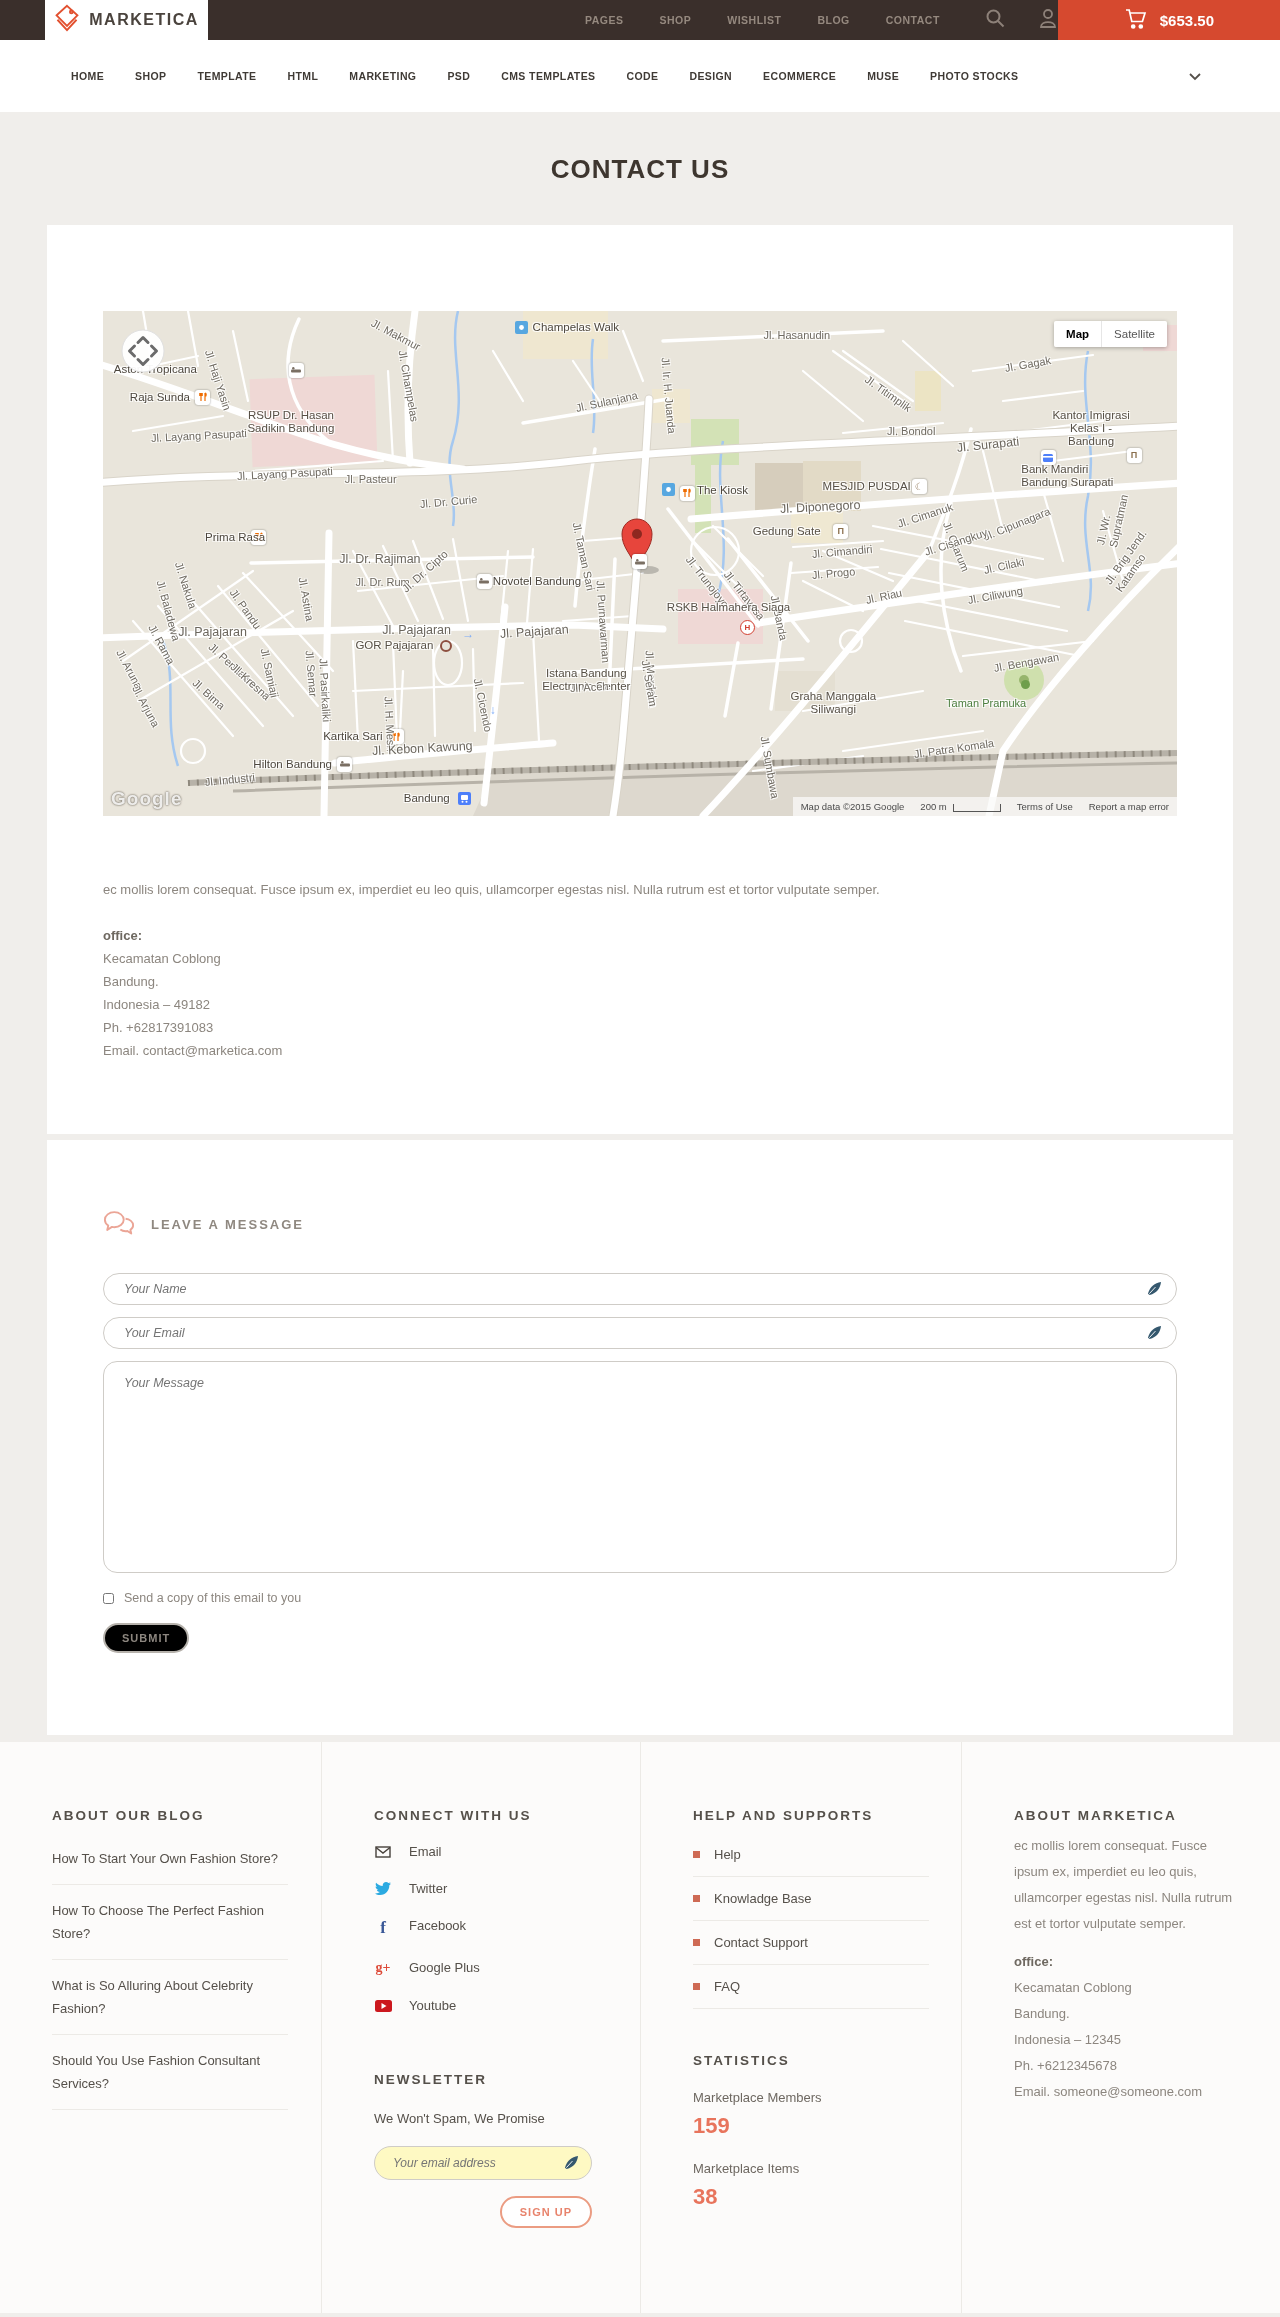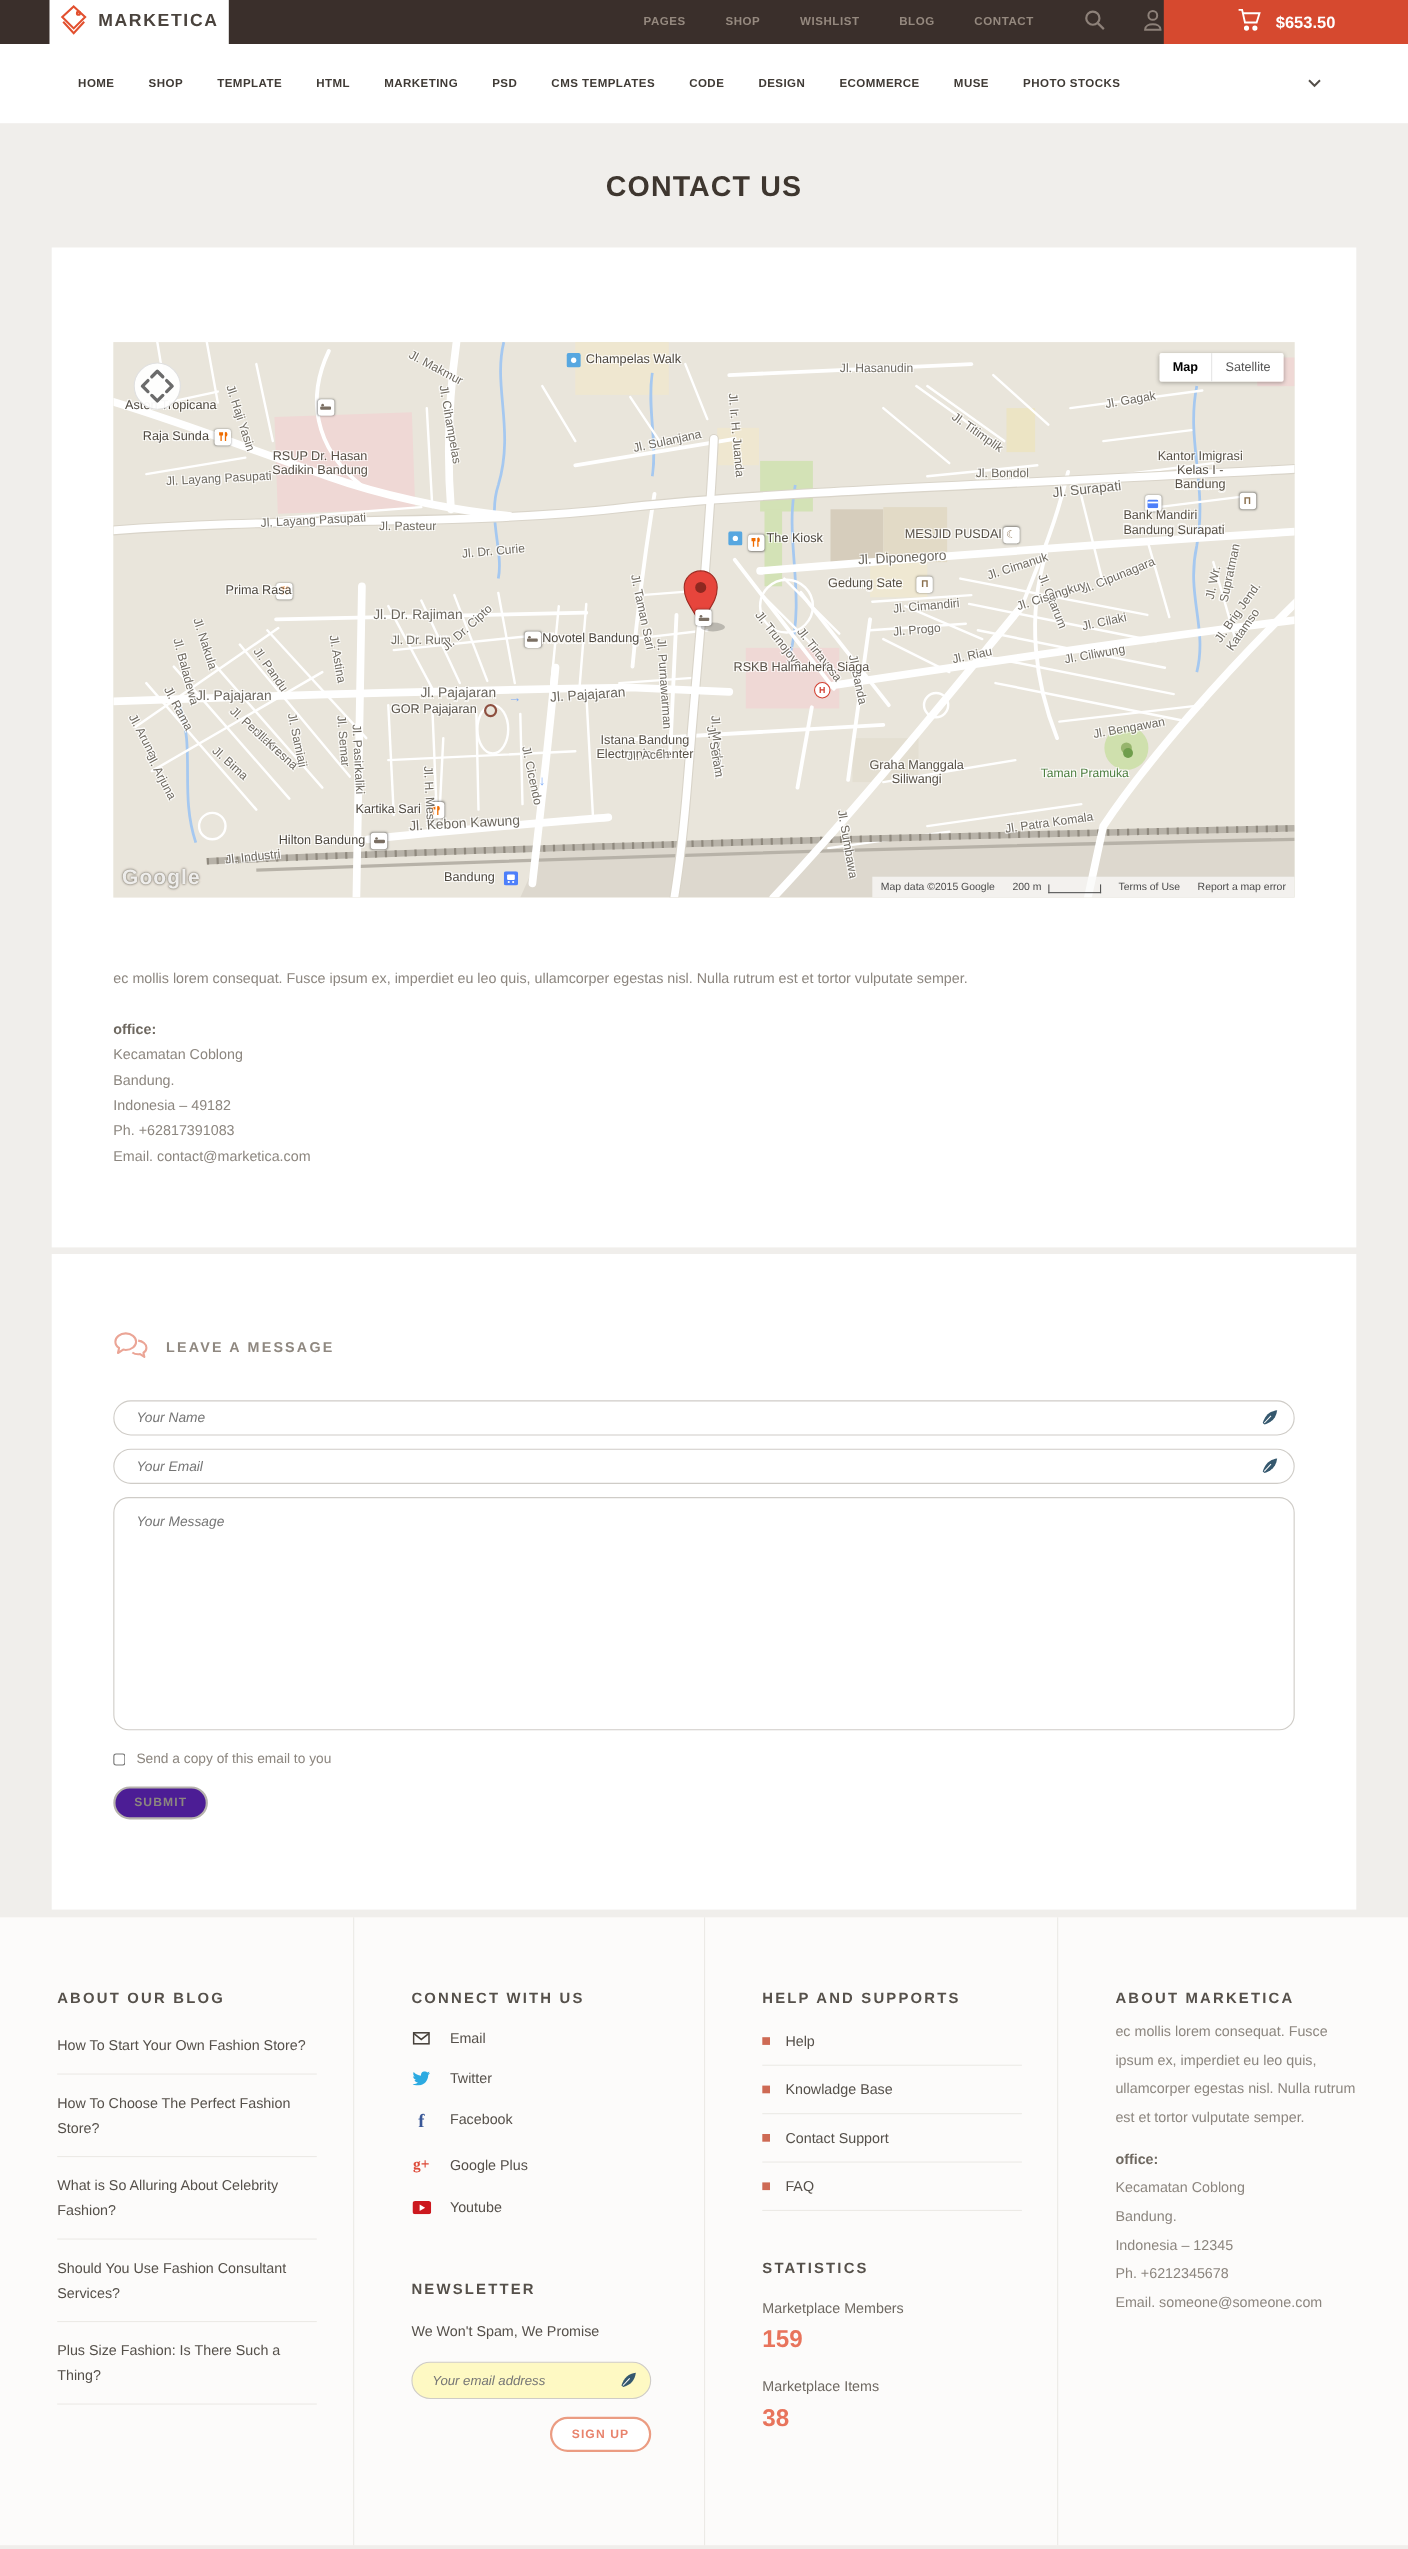--- a/index.html
+++ b/index.html
@@ -62,21 +62,21 @@
 
   
   .form-head{display:flex;align-items:center;gap:16px;font-size:13px;font-weight:bold;letter-spacing:2px;color:#8f8880;}
   .fieldpill{position:relative;margin-top:12px;}
   .fieldpill.first{margin-top:34px;}
   .fieldpill input{width:100%;height:32px;border:1px solid #cfccc7;border-radius:16px;padding:0 46px 0 20px;font-family:"Liberation Sans",sans-serif;font-style:italic;font-size:12.5px;color:#8c867f;box-sizing:border-box;outline:none;background:#fff;}
   .fieldpill .pen{position:absolute;right:15px;top:8px;}
   .msgarea textarea{width:100%;height:212px;border:1px solid #cfccc7;border-radius:14px;padding:14px 20px;font-family:"Liberation Sans",sans-serif;font-style:italic;font-size:12.5px;color:#8c867f;box-sizing:border-box;outline:none;resize:none;background:#fff;}
   .sendcopy{margin-top:14px;display:flex;align-items:center;gap:10px;font-size:12.5px;color:#8c867f;}
   .sendcopy input{width:11px;height:11px;margin:0;}
-  .submitbtn{margin-top:18px;display:inline-block;padding:7px 17px;border:2px solid #b6b2ac;border-radius:16px;background:#4c1d95;color:#8c867f;font-size:11px;font-weight:bold;letter-spacing:1px;cursor:pointer;font-family:"Liberation Sans",sans-serif;}
+  .submitbtn{margin-top:18px;display:inline-block;padding:7px 17px;border:2px solid #b6b2ac;border-radius:16px;background:#000000;color:#8c867f;font-size:11px;font-weight:bold;letter-spacing:1px;cursor:pointer;font-family:"Liberation Sans",sans-serif;}
 
   
   .footer{margin-top:7px;background:#fcfbfa;display:grid;grid-template-columns:321px 319px 321px 319px;min-height:571px;box-sizing:border-box;}
   .fcol{padding:66px 30px 40px 52px;}
   .fcol+.fcol{border-left:1px solid #eceae6;}
   .fhead{font-size:13.5px;font-weight:bold;letter-spacing:2px;color:#55504a;margin:0 0 10px;}
   .bloglist{list-style:none;margin:0;padding:0;width:236px;}
   .bloglist li{padding:14px 0;border-bottom:1px solid #eceae6;font-size:13px;color:#55504a;line-height:23px;cursor:pointer;}
   .soclist{list-style:none;margin:8px 0 0;padding:0;}
   .soclist li{display:flex;gap:17px;padding:11px 0;font-size:13px;color:#55504a;cursor:pointer;}
@@ -577,21 +577,20 @@
   </div>
 
   <div class="footer">
     <div class="fcol">
       <h3 class="fhead">ABOUT OUR BLOG</h3>
       <ul class="bloglist" id="blog-list">
           <li>How To Start Your Own Fashion Store?</li>
           <li>How To Choose The Perfect Fashion Store?</li>
           <li>What is So Alluring About Celebrity Fashion?</li>
           <li>Should You Use Fashion Consultant Services?</li>
-          <li>Plus Size Fashion: Is There Such a Thing?</li>
         </ul>
     </div>
     <div class="fcol">
       <h3 class="fhead">CONNECT WITH US</h3>
       <ul class="soclist" id="social-list">
           <li>
             <span class="sic">
               <svg width="16" height="12" viewBox="0 0 16 12" fill="none" stroke="#47413b" stroke-width="1.4">
                 <rect x="1" y="1" width="14" height="10"></rect>
                 <path d="M1,1.5 L8,7 L15,1.5"></path>

